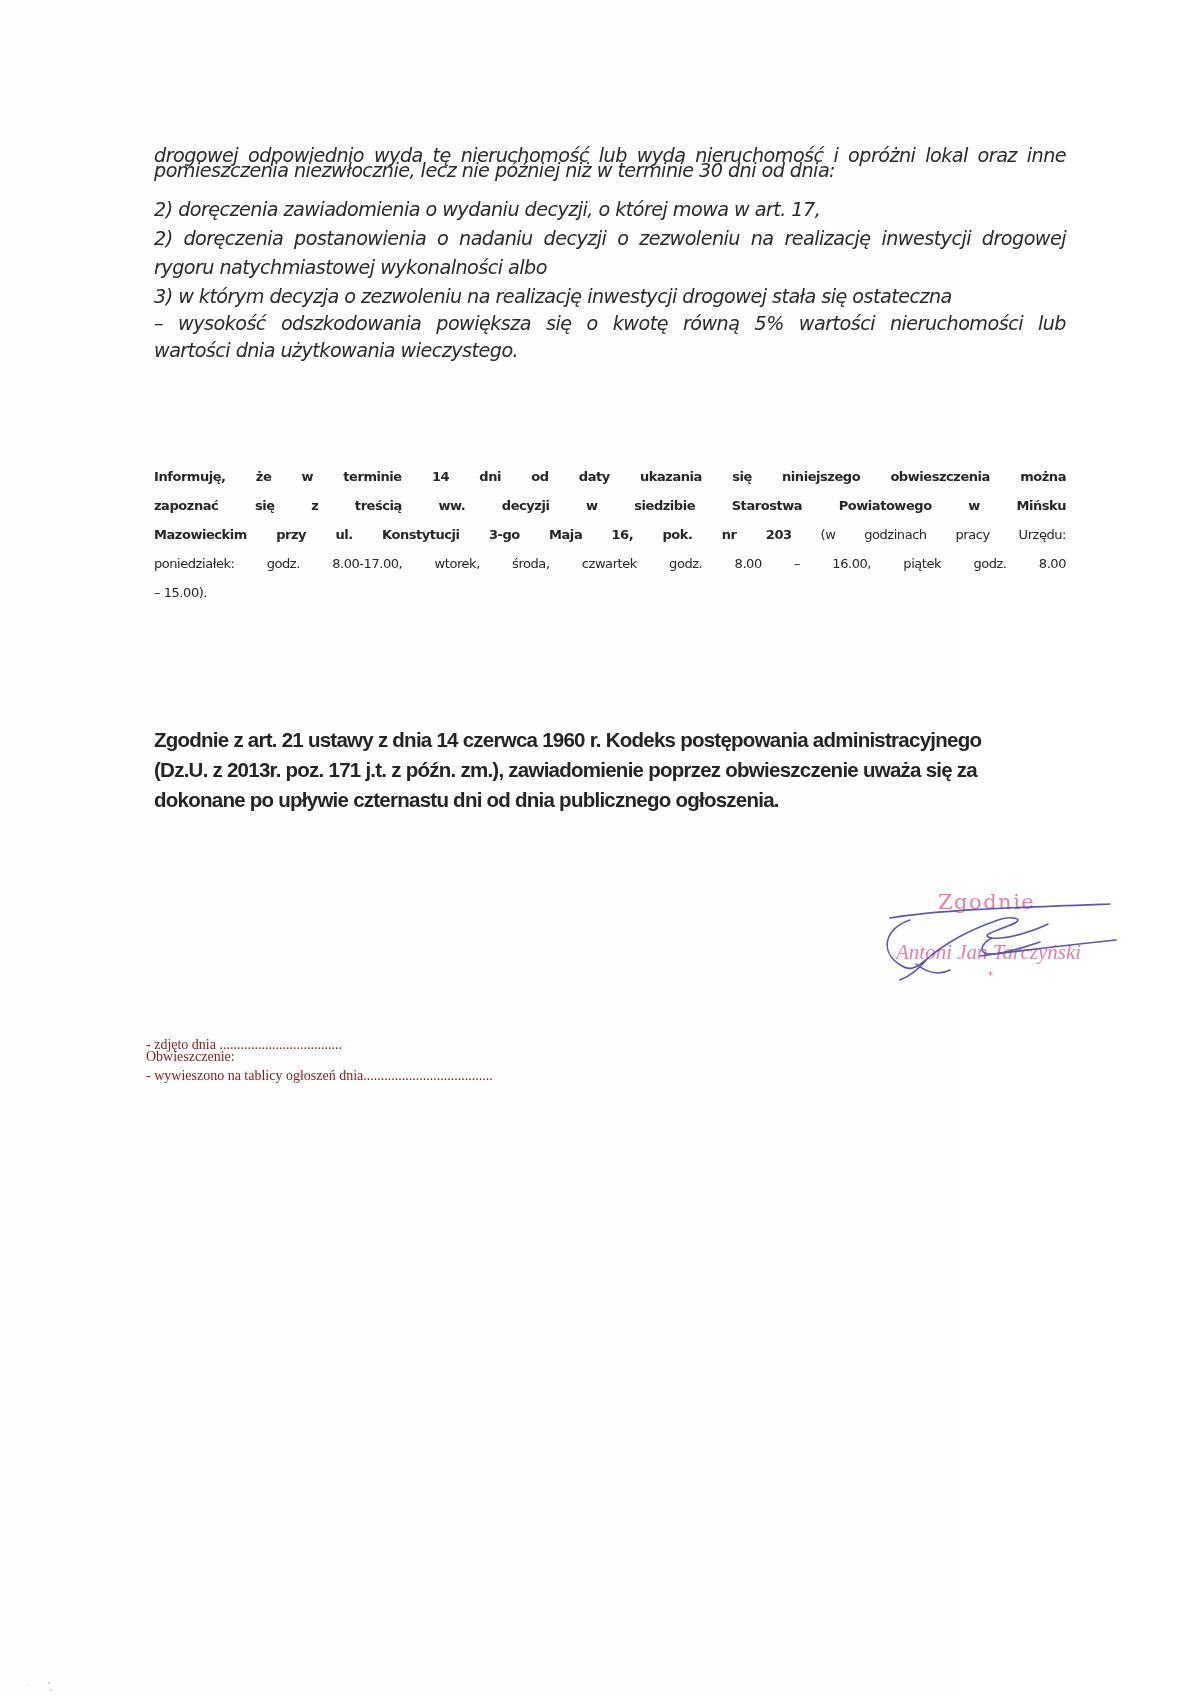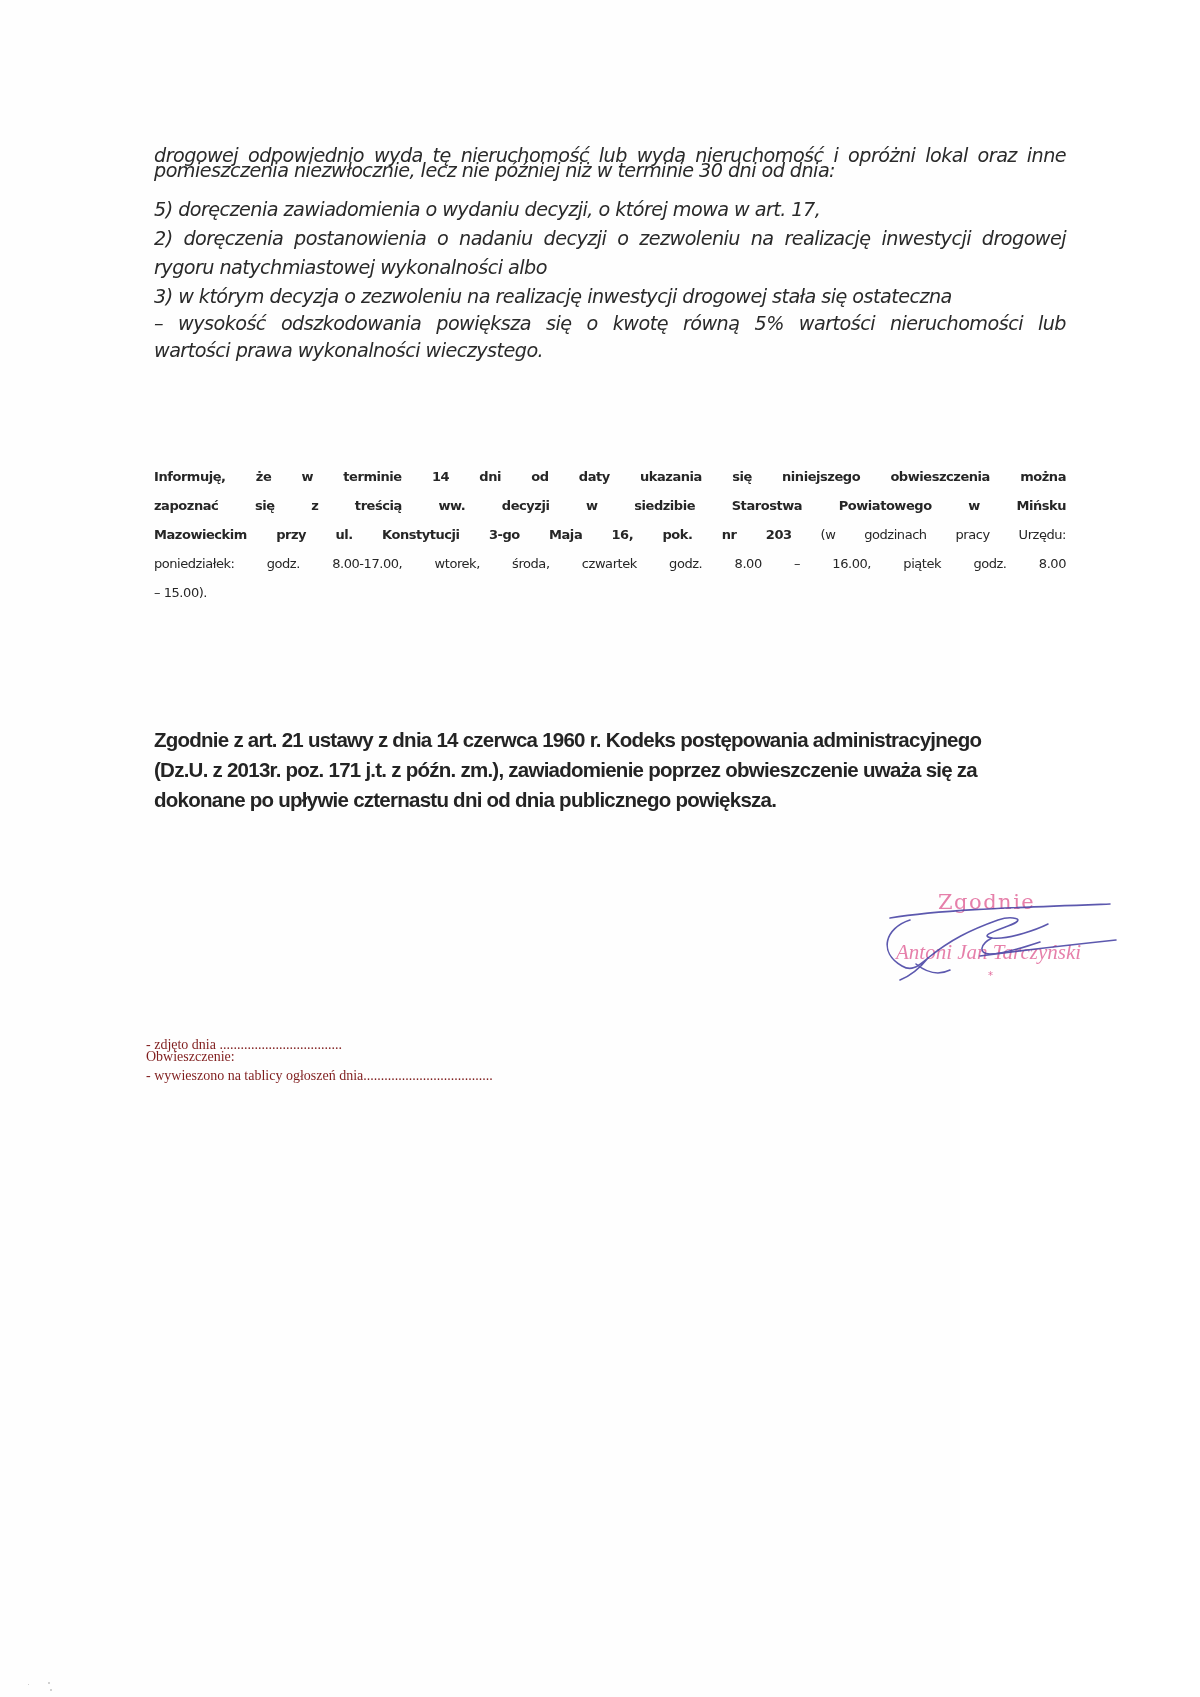--- a/index.html
+++ b/index.html
@@ -108,40 +108,40 @@
     }
   </style>
 </head>
 <body>
 
 <div class="page">
 
   <div class="p1">
     <div class="line just" style="top:146px;">drogowej odpowiednio wyda tę nieruchomość lub wyda nieruchomość i opróżni lokal oraz inne</div>
     <div class="line" style="top:161px;">pomieszczenia niezwłocznie, lecz nie później niż w terminie 30 dni od dnia:</div>
-    <div class="line" style="top:200px;">5) doręczenia zawiadomienia o wydaniu decyzji, o której mowa w art. 17,</div>
+    <div class="line" style="top:200px;">2) doręczenia zawiadomienia o wydaniu decyzji, o której mowa w art. 17,</div>
     <div class="line just" style="top:229px;">2) doręczenia postanowienia o nadaniu decyzji o zezwoleniu na realizację inwestycji drogowej</div>
     <div class="line" style="top:258px;">rygoru natychmiastowej wykonalności albo</div>
     <div class="line" style="top:287px;">3) w którym decyzja o zezwoleniu na realizację inwestycji drogowej stała się ostateczna</div>
     <div class="line just" style="top:314px;">– wysokość odszkodowania powiększa się o kwotę równą 5% wartości nieruchomości lub</div>
-    <div class="line" style="top:341px;">wartości prawa wykonalności wieczystego.</div>
+    <div class="line" style="top:341px;">wartości dnia użytkowania wieczystego.</div>
   </div>
 
   <div class="p2">
     <div class="line just b-all" style="top:470px;font-weight:bold;">Informuję, że w terminie 14 dni od daty ukazania się niniejszego obwieszczenia można</div>
     <div class="line just" style="top:499px;font-weight:bold;">zapoznać się z treścią ww. decyzji w siedzibie Starostwa Powiatowego w Mińsku</div>
     <div class="line just" style="top:528px;"><span class="b">Mazowieckim przy ul. Konstytucji 3-go Maja 16, pok. nr 203</span><span> (w godzinach pracy Urzędu:</span></div>
     <div class="line just" style="top:557px;">poniedziałek: godz. 8.00-17.00, wtorek, środa, czwartek godz. 8.00 – 16.00, piątek godz. 8.00</div>
     <div class="line" style="top:586px;">– 15.00).</div>
   </div>
 
   <div class="p3">
     <div class="line" style="top:730px;">Zgodnie z art. 21 ustawy z dnia 14 czerwca 1960 r. Kodeks postępowania administracyjnego</div>
     <div class="line" style="top:760px;">(Dz.U. z 2013r. poz. 171 j.t. z późn. zm.), zawiadomienie poprzez obwieszczenie uważa się za</div>
-    <div class="line" style="top:790px;">dokonane po upływie czternastu dni od dnia publicznego powiększa.</div>
+    <div class="line" style="top:790px;">dokonane po upływie czternastu dni od dnia publicznego ogłoszenia.</div>
   </div>
 
   <div class="sig">
     <div class="stamp-title">Zgodnie</div>
     <div class="stamp-name">Antoni Jan Tarczyński</div>
     <div class="stamp-star">*</div>
     <svg width="240" height="120" viewBox="0 0 240 120">
       <g fill="none" stroke="#4b47a6" stroke-width="1.6" stroke-linecap="round" stroke-linejoin="round" opacity="0.9">
         <path d="M10 38 C 60 30, 120 28, 230 24"></path>
         <path d="M30 40 C 5 48, -2 72, 22 86 C 32 92, 38 86, 48 78 C 40 88, 30 96, 20 100"></path>

